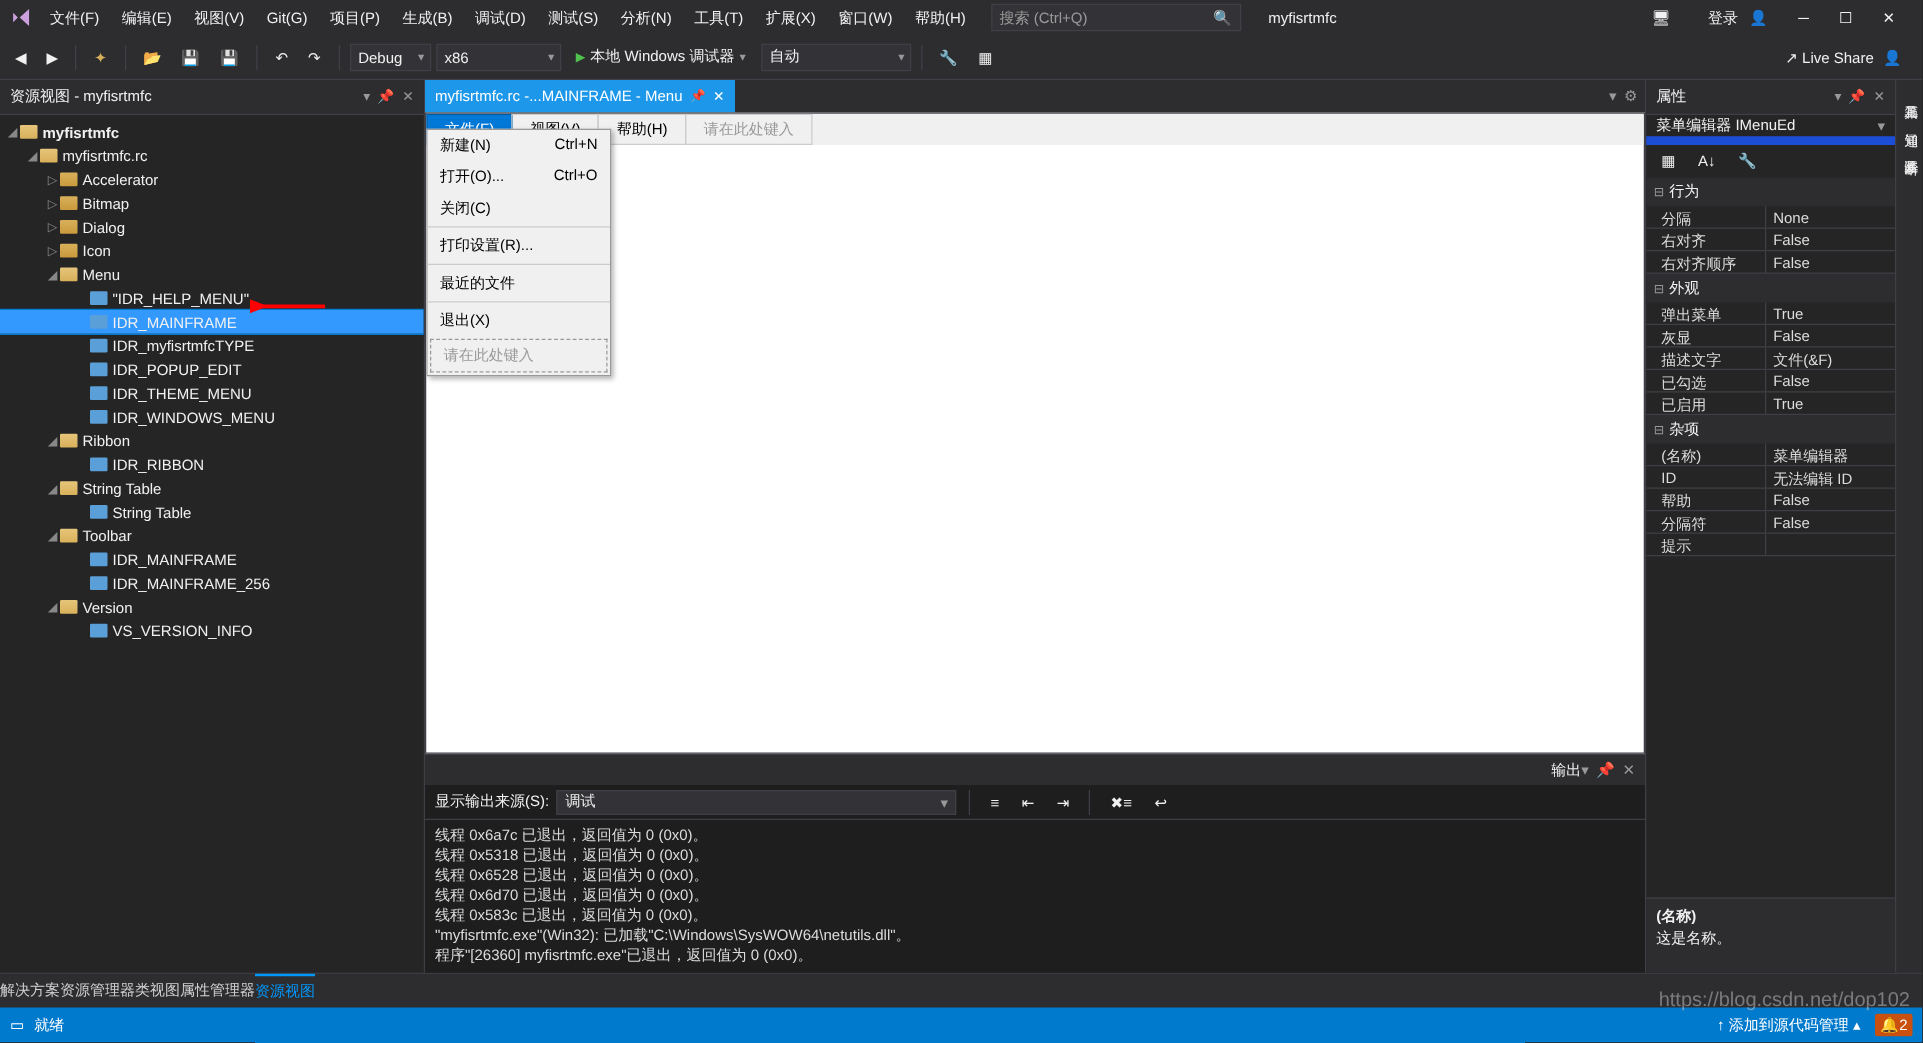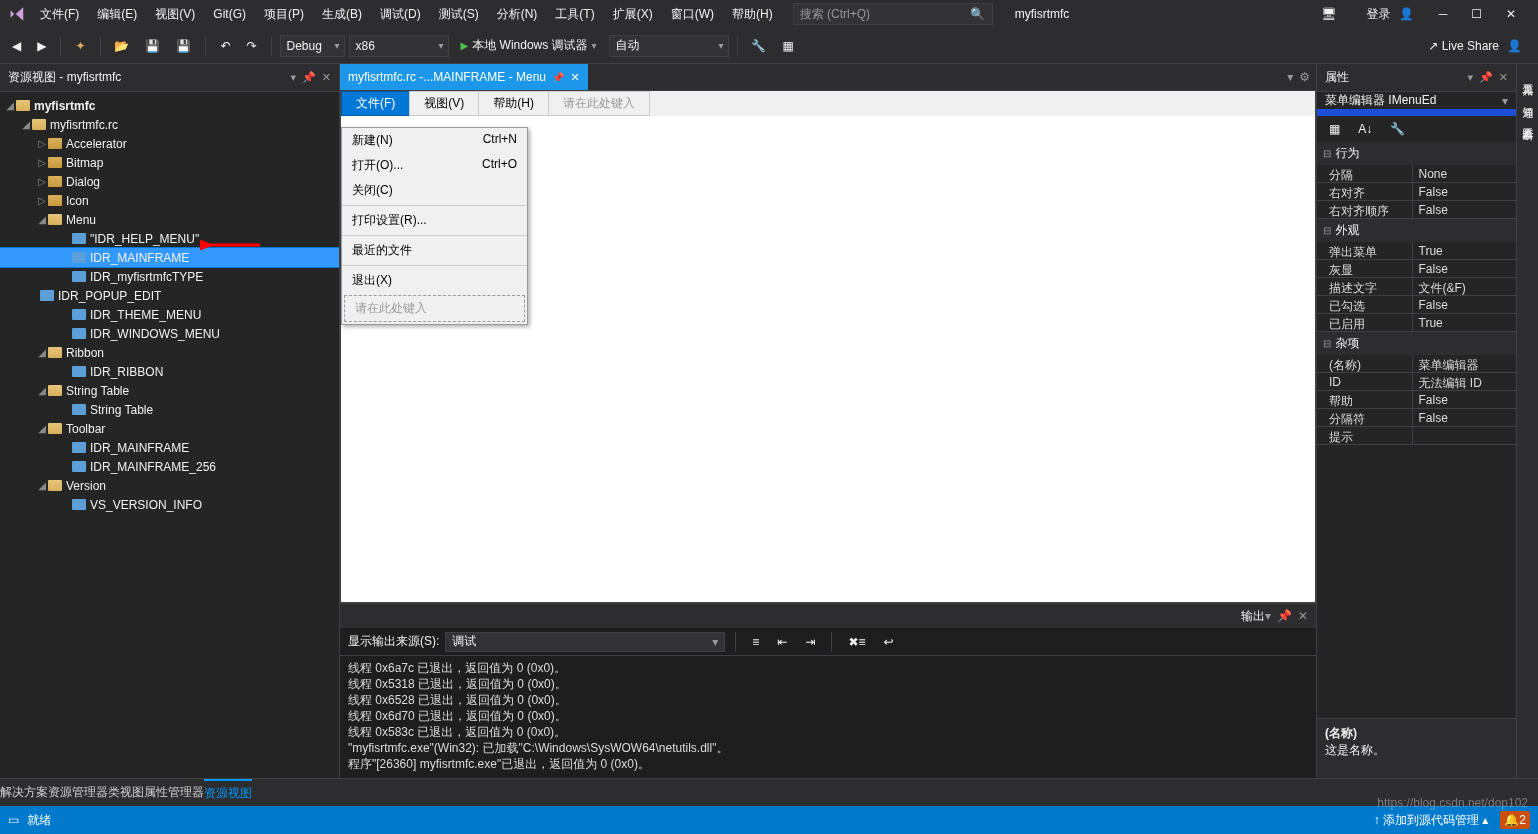--- a/index.html
+++ b/index.html
@@ -38,28 +38,28 @@
 .tab-bar { height:26px; background:#2d2d30; display:flex; align-items:center; }
 .doc-tab { height:26px; background:#1c97ea; color:#fff; padding:0 8px; display:flex; align-items:center; gap:6px; cursor:pointer;}
 .doc-tab .pin { font-size:10px;}
 .doc-tab .close { font-size:11px;}
 .tab-bar .right-icons { margin-left:auto; display:flex; gap:6px; padding-right:6px; color:#999;}
 .editor { flex:1; background:#fff; position:relative; margin:0; border:1px solid #3f3f46; overflow:hidden;}
 .menu-editor-bar { display:flex; background:#f0f0f0;}
 .menu-ed-item { padding:3px 14px; border:1px solid #ccc; margin-right:-1px; color:#000; cursor:pointer; font-size:12px;}
 .menu-ed-item.active { background:#0078d7; color:#fff; border-color:#005a9e;}
 .menu-ed-item.placeholder { color:#999;}
-.dropdown-menu { position:absolute; top:36px; left:0; width:187px; background:#f0f0f0; border:1px solid #999; box-shadow:2px 2px 4px rgba(0,0,0,0.3);}
+.dropdown-menu { position:absolute; top:12px; left:0; width:148px; background:#f0f0f0; border:1px solid #999; box-shadow:2px 2px 4px rgba(0,0,0,0.3);}
 .dd-item { display:flex; justify-content:space-between; padding:4px 10px; color:#000; cursor:pointer;}
 .dd-sep { height:1px; background:#ccc; margin:2px 0;}
 .dd-item.placeholder { color:#999; border:1px dashed #999; margin:2px;}
 .output-panel { height:175px; background:#1e1e1e; display:flex; flex-direction:column; border-top:1px solid #3f3f46;}
 .output-header { height:24px; background:#2d2d30; display:flex; align-items:center; padding:0 8px; justify-content:flex-end;}
 .output-toolbar { height:28px; display:flex; align-items:center; gap:6px; padding:0 8px; border-bottom:1px solid #3f3f46;}
-.output-toolbar .dd { width:280px; height:20px; background:#333337; border:1px solid #3f3f46; padding:0 6px; display:flex; align-items:center; justify-content:space-between;gap:46px;}
+.output-toolbar .dd { width:320px; height:20px; background:#333337; border:1px solid #3f3f46; padding:0 6px; display:flex; align-items:center; justify-content:space-between;gap:46px;}
 .output-text { flex:1; overflow:auto; padding:4px 8px; font-family:Consolas,monospace; font-size:12px; color:#dcdcdc; white-space:pre; line-height:16px;}
 .right-panel { width:200px; background:#252526; display:flex; flex-direction:column; border-left:1px solid #3f3f46;}
 .right-side-tabs { width:22px; background:#2d2d30; display:flex; flex-direction:column; align-items:center; padding-top:6px; gap:10px; border-left:1px solid #3f3f46;}
 .right-side-tabs span { writing-mode:vertical-rl; color:#f1f1f1; cursor:pointer; padding:6px 2px; font-size:11px;}
 .prop-sub { height:24px; display:flex; align-items:center; padding:0 8px; border-bottom:7px solid #1d4ed8; justify-content:space-between;}
 .prop-toolbar { height:26px; display:flex; align-items:center; gap:6px; padding:0 6px;}
 .prop-grid { flex:1; overflow:auto; font-size:11px;}
 .prop-cat { background:#2d2d30; padding:3px 6px; display:flex; align-items:center; gap:4px;}
 .prop-cat::before { content:"⊟"; font-size:10px; color:#999;}
 .prop-row { display:flex; height:18px;}
@@ -67,21 +67,21 @@
 .prop-val { flex:1; padding:2px 6px; color:#dcdcdc; border-bottom:1px solid #3f3f46;}
 .prop-desc { height:60px; background:#2d2d30; padding:6px 8px; border-top:1px solid #3f3f46; font-size:11px;}
 .prop-desc .t { font-weight:bold; }
 .bottom-tabs { height:28px; background:#2d2d30; display:flex; align-items:center; border-top:1px solid #3f3f46;}
 .bottom-tab { padding:0 0; height:100%; display:flex; align-items:center; cursor:pointer; color:#d0d0d0;}
 .bottom-tab.active { color:#0097fb; border-top:2px solid #0097fb;}
 .status-bar { height:28px; background:#007acc; display:flex; align-items:center; padding:0 8px; justify-content:space-between; color:#fff;}
 .status-bar .right { display:flex; gap:12px; align-items:center;}
 .arrow { position:absolute; top:237px; left:200px; width:60px; height:16px; pointer-events:none;}
 .arrow svg { width:60px; height:16px;}
-.watermark { position:absolute; bottom:24px; right:10px; color:rgba(200,200,200,0.5); font-size:12px; pointer-events:none;}
+.watermark { position:absolute; bottom:24px; right:10px; color:rgba(200,200,200,0.5); font-size:16px; pointer-events:none;}
 </style>
 </head>
 <body>
 
 <div class="menubar">
   <span class="vs-logo">
     <svg width="18" height="18" viewBox="0 0 24 24">
         <path fill="#cba0dd" d="M2 7l5 5-5 5V7zm7 5l10-9v18L9 12z"></path>
       </svg>
   </span>
@@ -197,21 +197,21 @@
       <div class="tree-node selected" style="padding-left:60px">
           <span class="tree-toggle none">·</span>
           <span class="tree-icon res-icon"></span>
           <span>IDR_MAINFRAME</span>
         </div>
       <div class="tree-node" style="padding-left:60px">
           <span class="tree-toggle none">·</span>
           <span class="tree-icon res-icon"></span>
           <span>IDR_myfisrtmfcTYPE</span>
         </div>
-      <div class="tree-node" style="padding-left:28px">
+      <div class="tree-node" style="padding-left:60px">
           <span class="tree-toggle none">·</span>
           <span class="tree-icon res-icon"></span>
           <span>IDR_POPUP_EDIT</span>
         </div>
       <div class="tree-node" style="padding-left:60px">
           <span class="tree-toggle none">·</span>
           <span class="tree-icon res-icon"></span>
           <span>IDR_THEME_MENU</span>
         </div>
       <div class="tree-node" style="padding-left:60px">

